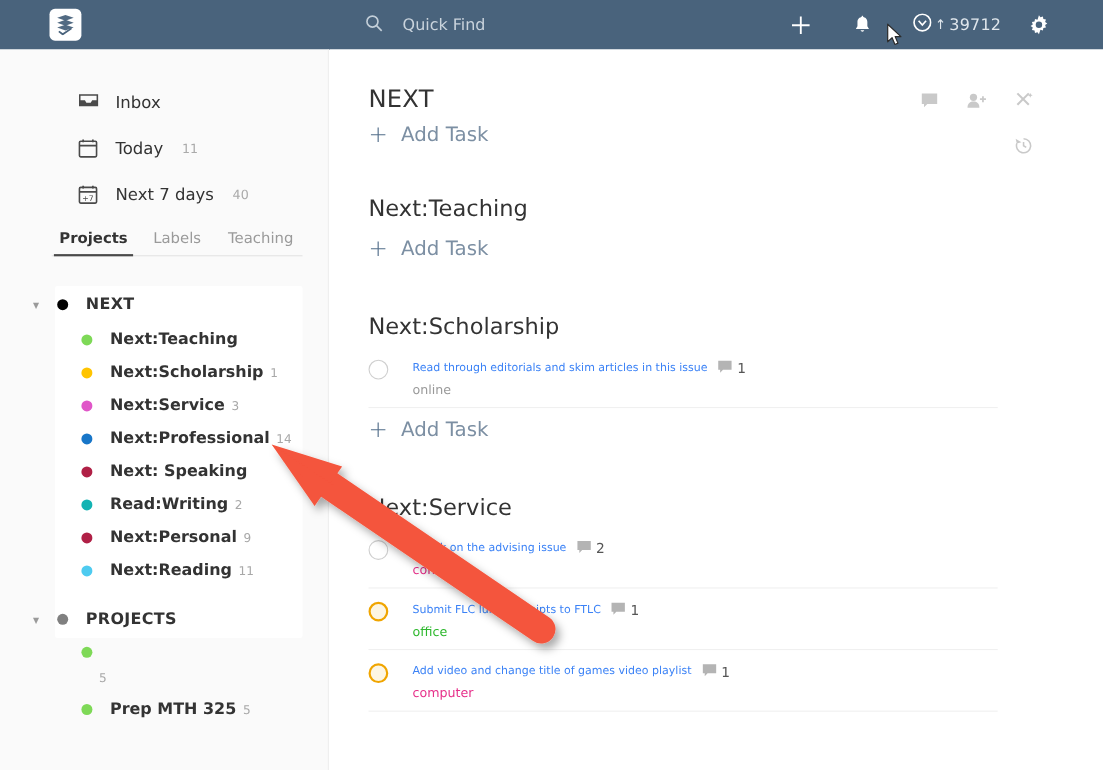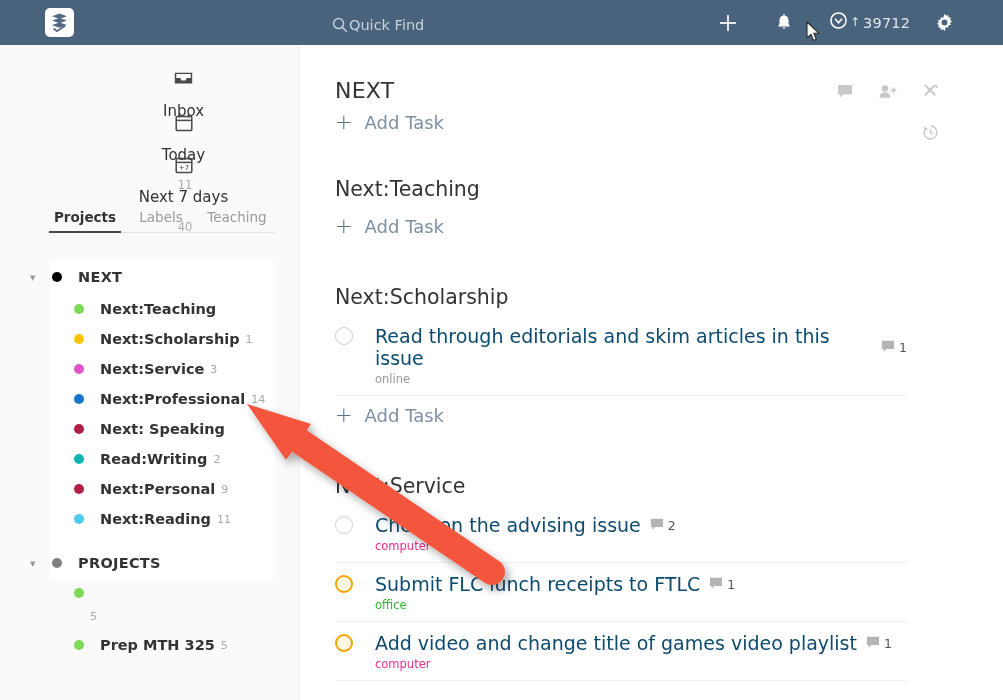--- a/index.html
+++ b/index.html
@@ -16,22 +16,22 @@
     background:#49637c; display:flex; align-items:center;
   }
   .logo-box {
     position:absolute; left:45px; top:8px; width:29px; height:29px;
     background:#ffffff; border-radius:5px;
     display:flex; align-items:center; justify-content:center;
   }
   .logo-box svg { display:block; }
   .quickfind {
     position:absolute; left:332px; top:0; height:45px;
-    display:flex; align-items:flex-start; gap:1px;
-    color:#c6d1db; font-size:14.5px; cursor:text;margin-top:17px;
+    display:flex; align-items:center; gap:18px;
+    color:#c6d1db; font-size:14.5px; cursor:text;
   }
   .qf-icon { display:block; }
   .qf-text { color:#c9d3dc; font-size:14.5px; }
   .tb-btn {
     position:absolute; top:0; height:45px; display:flex;
     align-items:center; justify-content:center; cursor:pointer;
   }
   .tb-plus  { left:712px; width:32px; }
   .tb-bell  { left:769px; width:30px; }
   .tb-karma { left:830px; display:flex; gap:3px; align-items:center; }
@@ -42,21 +42,21 @@
   
   .cursor { position:absolute; left:806px; top:21px; z-index:60; pointer-events:none; }
 
   
   .sidebar {
     position:absolute; left:0; top:45px; width:299px; height:655px;
     background:#fafafa; border-right:1px solid #eeeeee; overflow:hidden;
   }
   .nav-item {
     display:flex; align-items:center; height:42px;
-    padding-left:69px; gap:14px; cursor:pointer;flex-direction:column;
+    padding-left:69px; gap:14px; cursor:pointer;
   }
   .nav-item:first-child { margin-top:27px; }
   .nav-icon { width:22px; display:flex; align-items:center; justify-content:center; }
   .nav-label { font-size:15px; color:#333333; }
   .nav-count { font-size:11.5px; color:#aaaaaa; margin-left:3px; }
 
   
   .tabs {
     position:absolute; left:47px; top:164px; width:228px;
     display:flex; border-bottom:1px solid #e4e4e4;
@@ -125,21 +125,21 @@
     width:572px; margin-left:0;
   }
   .task .checkbox {
     width:18px; height:18px; border-radius:50%;
     border:1px solid #cfcfcf; background:#ffffff;
     flex:0 0 18px; margin-top:2px; cursor:pointer;
   }
   .task.prio3 .checkbox { border:2px solid #f0a500; background:#fdf6e3; }
   .task-body { margin-left:22px; }
   .task-line { display:flex; align-items:center; gap:9px; }
-  .task-text { font-size:19px; color:#0c4a6e; }
+  .task-text { font-size:10px; color:#3b82f6; }
   .cmt { display:flex; align-items:center; gap:4px; }
   .cmt-num { font-size:12.5px; color:#555555; }
   .task-label { font-size:11.5px; margin-top:3px; display:block; }
 
   
   .arrow-layer { position:absolute; left:0; top:0; width:1003px; height:700px; pointer-events:none; z-index:50; }
 </style>
 </head>
 <body>
 

